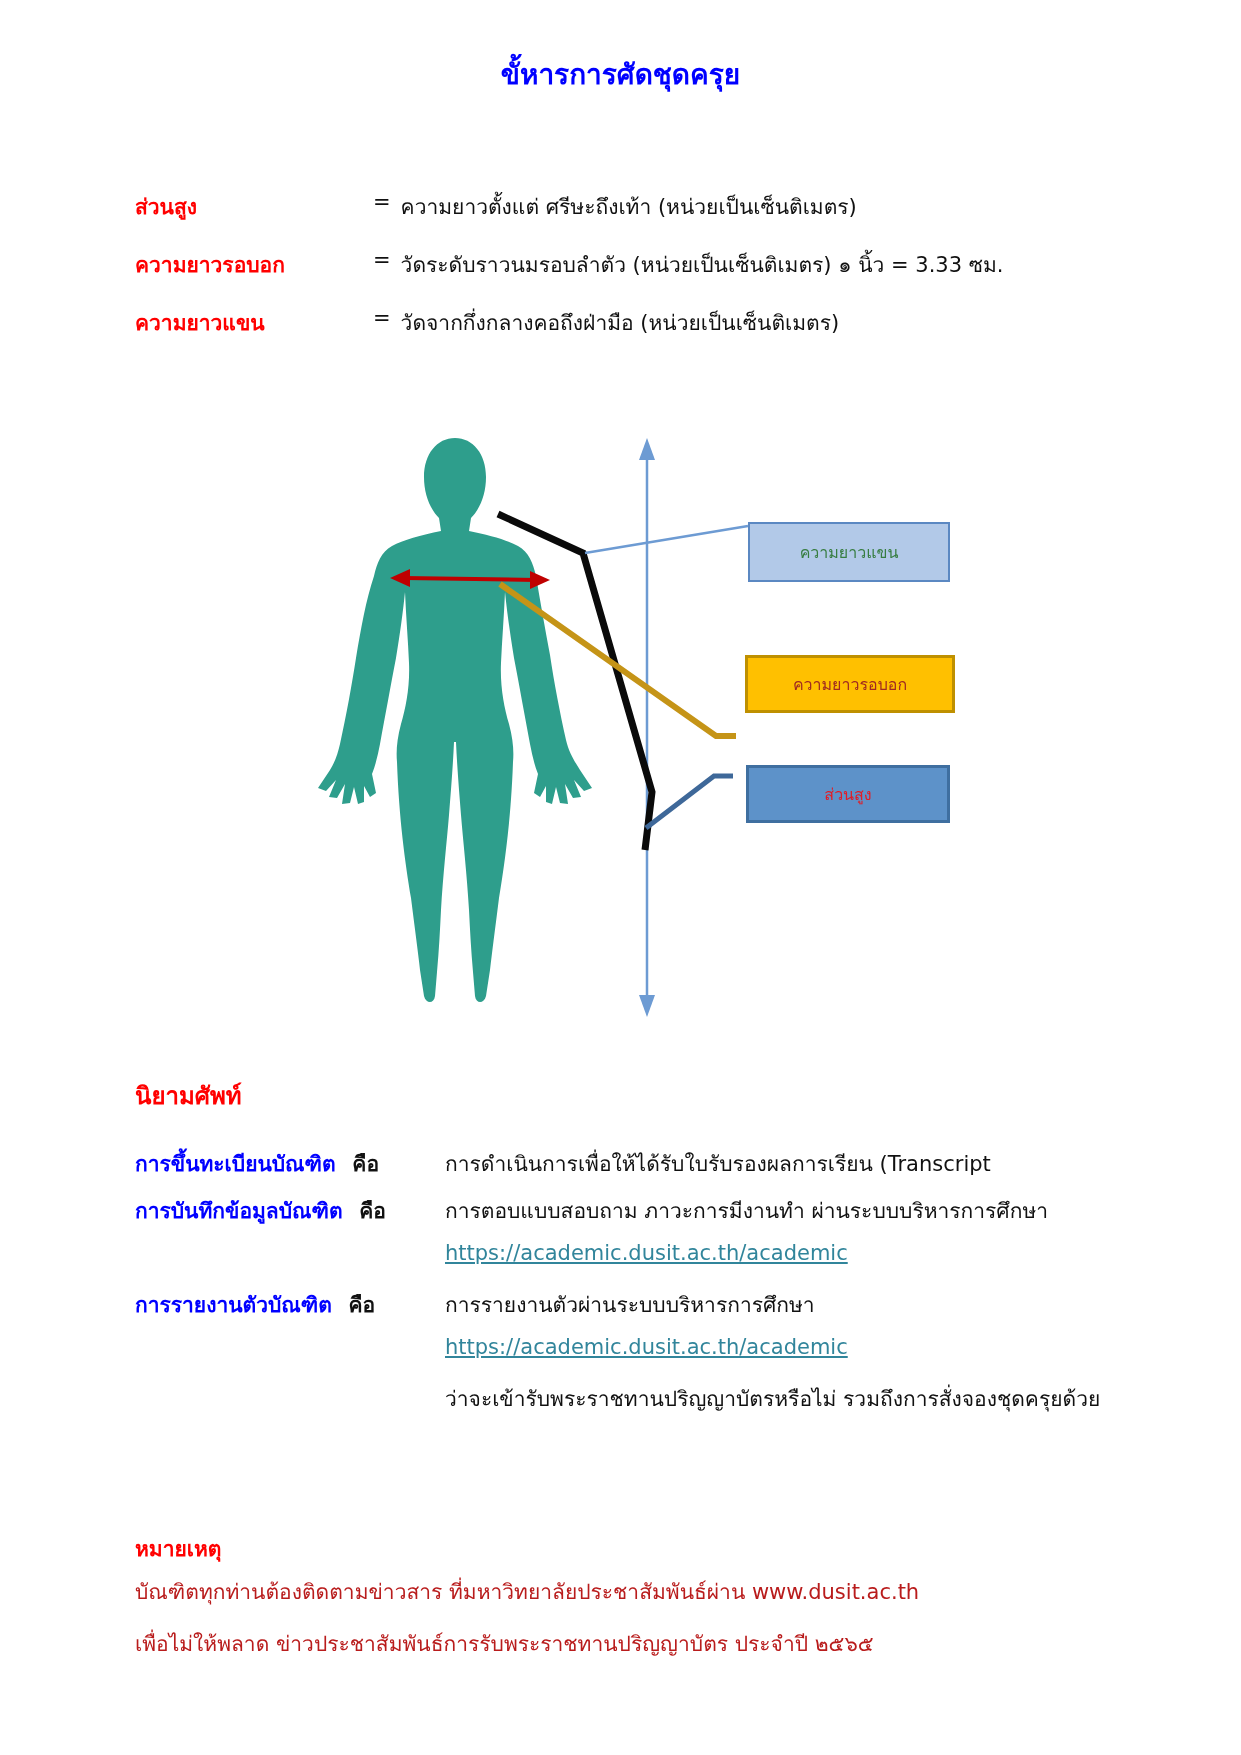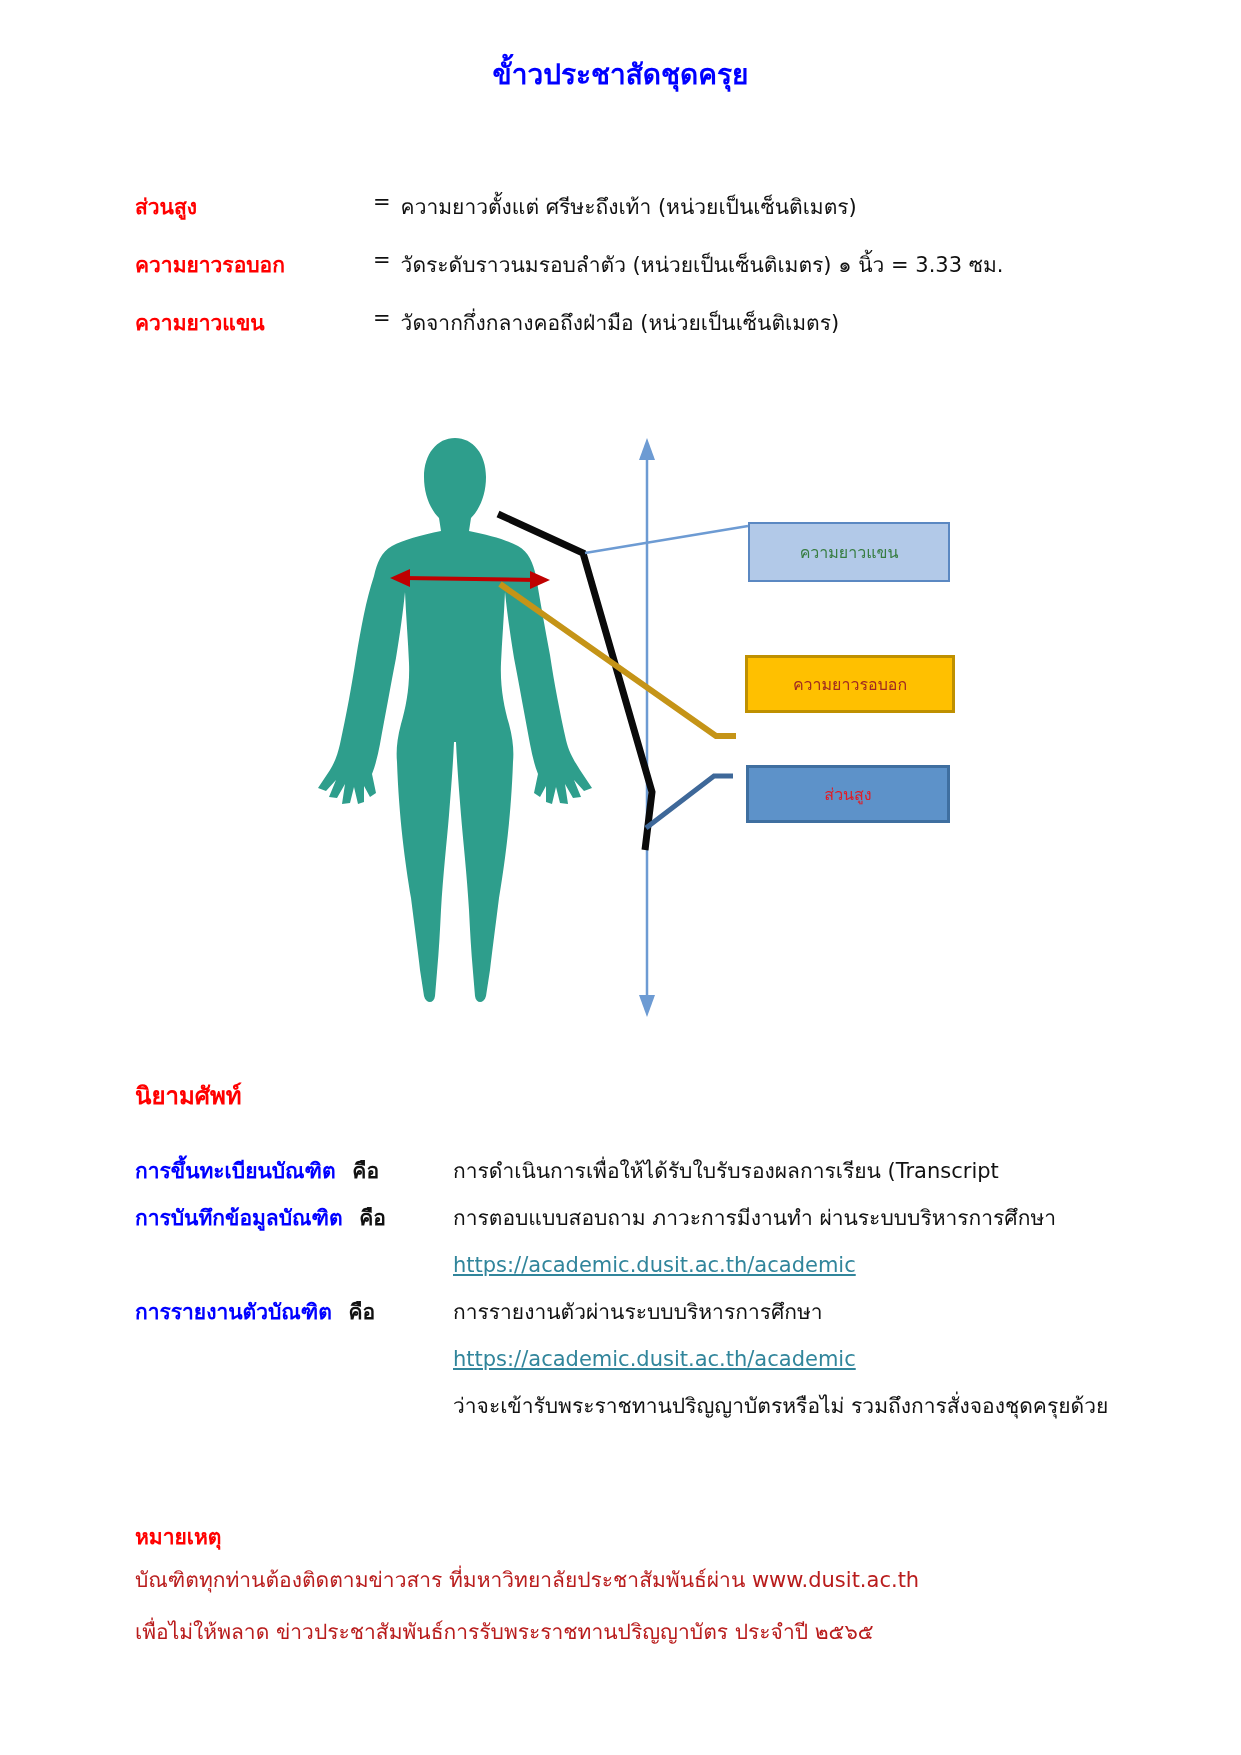--- a/index.html
+++ b/index.html
@@ -32,37 +32,37 @@
   .dbox1{left:748px;top:102px;width:202px;height:60px;
     background:#B2C9E8;border:2px solid #5B88C2;color:#377D41;}
   .dbox2{left:745px;top:235px;width:210px;height:58px;
     background:#FFC000;border:3px solid #BF9000;color:#A02B20;}
   .dbox3{left:746px;top:345px;width:204px;height:58px;
     background:#5D92C9;border:3px solid #3F6FA0;color:#E31B23;}
 
   
   .definitions{position:absolute;left:135px;top:1058px;width:1060px;}
   .definitions h2{margin:18px 0 32px 0;font-size:24px;font-weight:bold;color:#FF0000;}
-  .dline{display:flex;align-items:center;height:47px;font-size:21px;color:#111;gap:8px;}
+  .dline{display:flex;align-items:flex-start;height:47px;font-size:21px;color:#111;}
   .dline .dterm-cell{flex:0 0 310px;}
   .dterm{color:#0000FF;font-weight:bold;}
   .dkw{color:#111;font-weight:bold;margin-left:10px;}
   .dlink{color:#31859B;text-decoration:underline;cursor:pointer;}
 
   
   .note{position:absolute;left:135px;top:1520px;width:1060px;}
-  .note h3{margin:0 0 10px 0;font-size:21px;font-weight:bold;color:#FF0000;}
+  .note h3{margin:12px 0 10px 0;font-size:21px;font-weight:bold;color:#FF0000;}
   .note p{margin:0 0 17px 0;font-size:21px;color:#b91c1c;line-height:35px;}
 </style>
 </head>
 <body>
 
 <div class="page">
 
-  <h1 class="title">ขั้าวประชาสัดชุดครุย</h1>
+  <h1 class="title">ขั้หารการศัดชุดครุย</h1>
 
   <div>
     <div class="mrow r1">
       <span class="mlabel">ส่วนสูง</span>
       <span class="meq">=</span>
       <span class="mtext">ความยาวตั้งแต่ ศรีษะถึงเท้า (หน่วยเป็นเซ็นติเมตร)</span>
     </div>
     <div class="mrow r2">
       <span class="mlabel">ความยาวรอบอก</span>
       <span class="meq">=</span>

